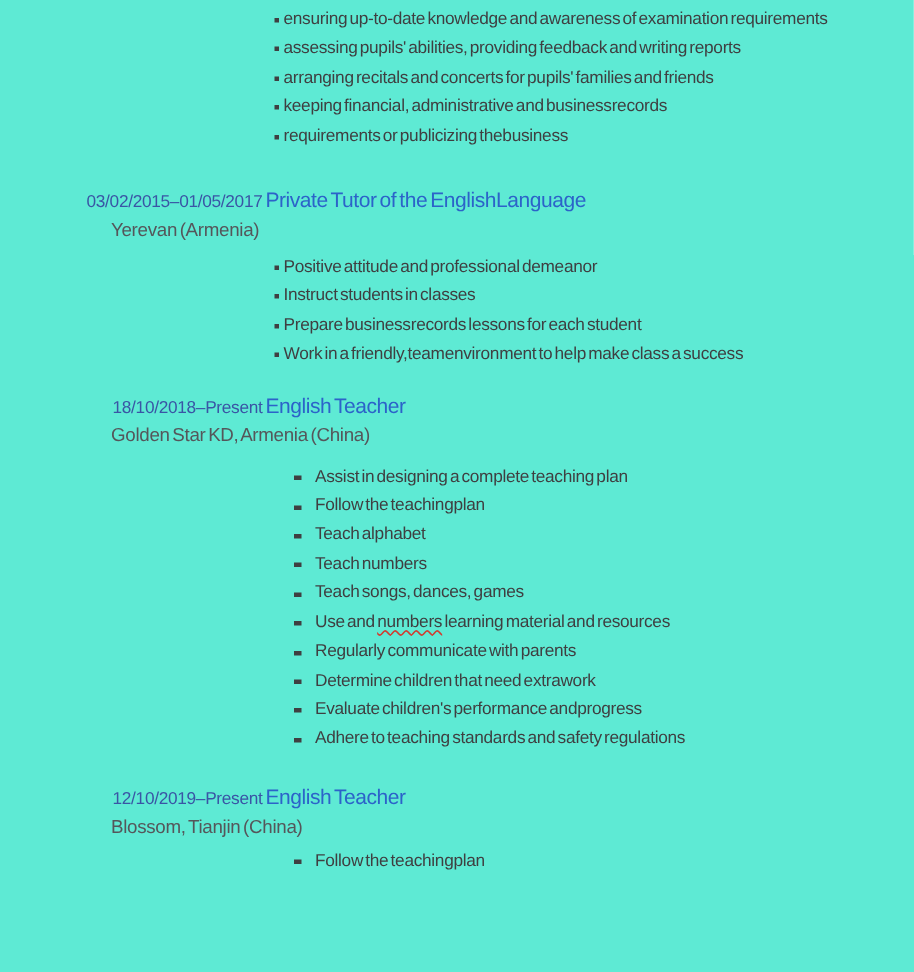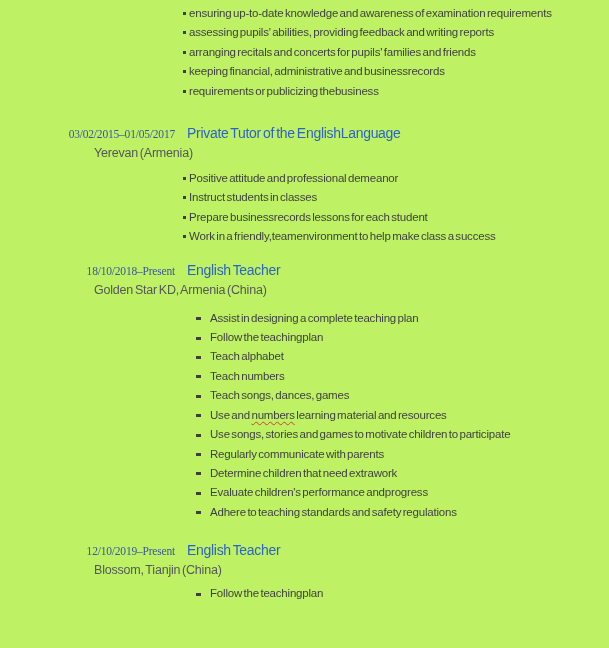--- a/index.html
+++ b/index.html
@@ -5,47 +5,46 @@
   html, body { margin: 0; padding: 0; }
   body {
     background: #ffffff;
     font-family: "Liberation Sans", "DejaVu Sans", sans-serif;
     -webkit-font-smoothing: antialiased;
   }
   .page {
     position: relative;
     width: 609px;
     height: 648px;
-    background: #bef264;
+    background: #5eead4;
     overflow: hidden;
     letter-spacing: -0.2px;
     word-spacing: -1.5px;
   }
 
   
   .row { display: flex; align-items: baseline; }
   .date-col {
     flex: 0 0 175px;
     width: 175px;
     text-align: right;
     font-size: 11.5px;
     color: #3a55a5;
     white-space: nowrap;
-    font-family: Liberation Serif, serif;
   }
-  .content-col { margin-left: 12px; min-width: 0; }
+  .content-col { margin-left: 2px; min-width: 0; }
 
   .job-title {
     font-size: 14px;
     line-height: 18px;
     color: #2c63c9;
     letter-spacing: -0.3px;
   }
   .employer {
-    margin-left: 94px;
+    margin-left: 74px;
     font-size: 12.5px;
     line-height: 19px;
     color: #55565a;
     margin-top: 2px;
   }
 
   
   ul { list-style: none; margin: 0; padding: 0; }
   li {
     position: relative;
@@ -119,21 +118,20 @@
     </div>
   </div>
   <div class="employer">Golden Star KD, Armenia (China)</div>
   <ul class="spaced" id="sec2-list">
     <li><span class="sq"></span><span>Assist in designing a complete teaching plan</span></li>
     <li><span class="sq"></span><span>Follow the teachingplan</span></li>
     <li><span class="sq"></span><span>Teach alphabet</span></li>
     <li><span class="sq"></span><span>Teach numbers</span></li>
     <li><span class="sq"></span><span>Teach songs, dances, games</span></li>
     <li><span class="sq"></span><span><span>Use and </span><span class="misspelled">numbers</span><span> learning material and resources</span></span></li>
-    <li><span class="sq"></span><span>Use songs, stories and games to motivate children to participate</span></li>
     <li><span class="sq"></span><span>Regularly communicate with parents</span></li>
     <li><span class="sq"></span><span>Determine children that need extrawork</span></li>
     <li><span class="sq"></span><span>Evaluate children's performance andprogress</span></li>
     <li><span class="sq"></span><span>Adhere to teaching standards and safety regulations</span></li>
   </ul>
 
   <div class="row" id="sec3-head">
     <div class="date-col">12/10/2019–Present</div>
     <div class="content-col">
       <div class="job-title">English Teacher</div>

